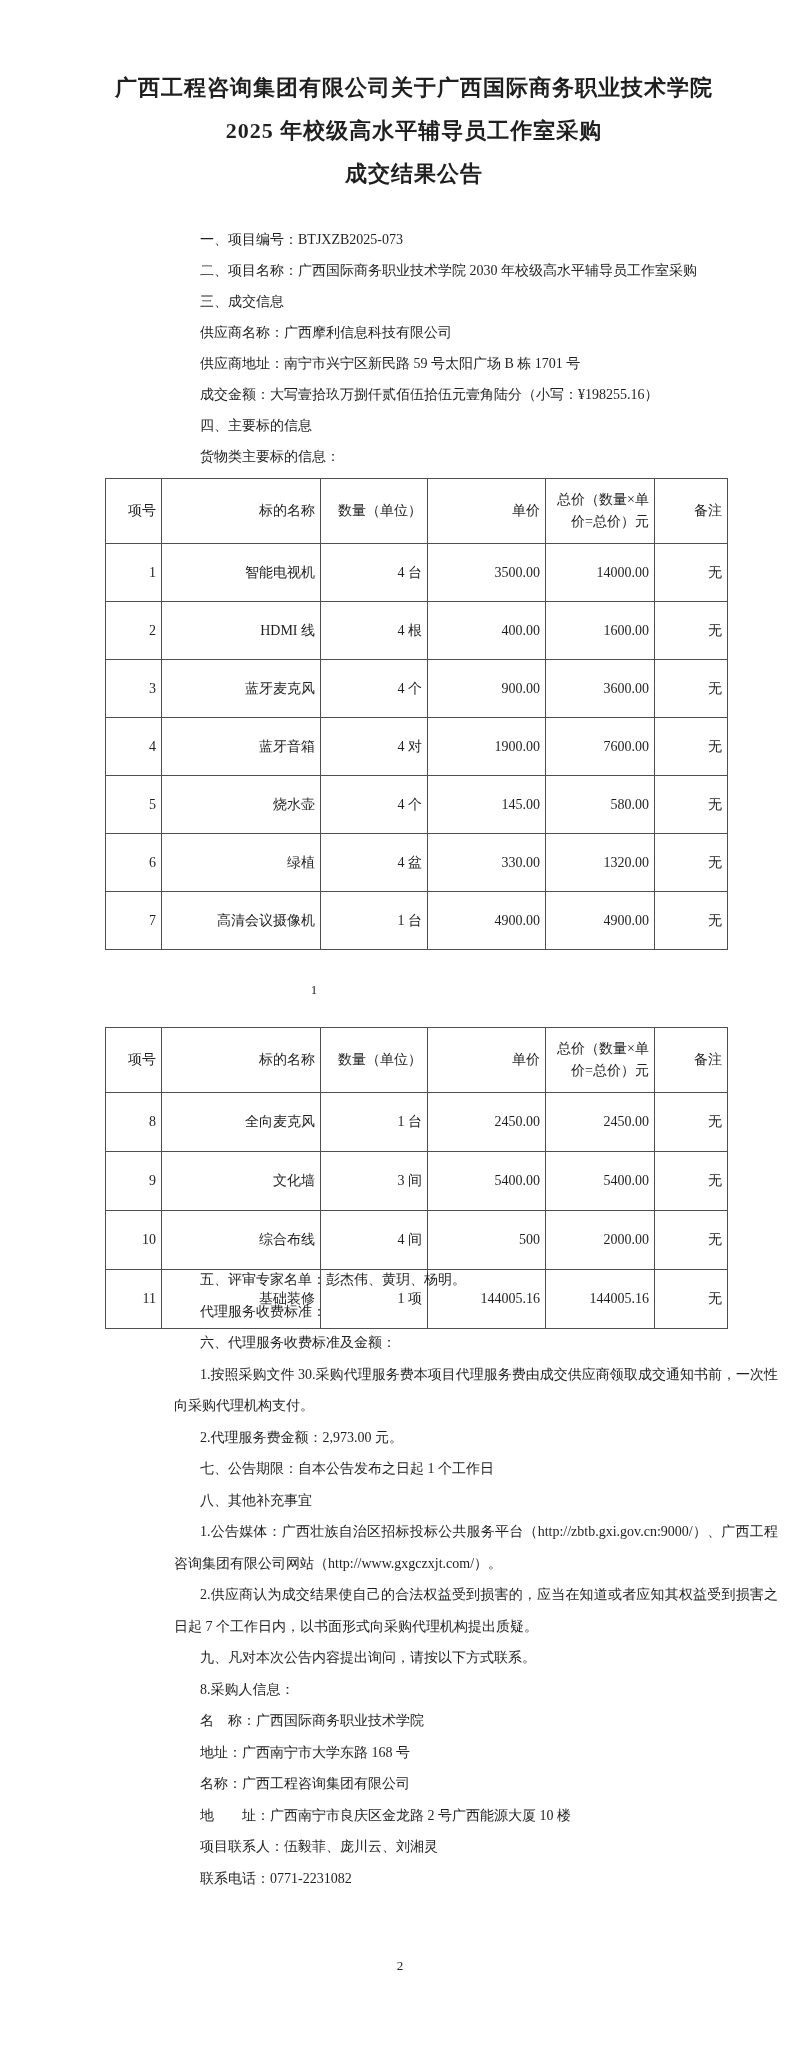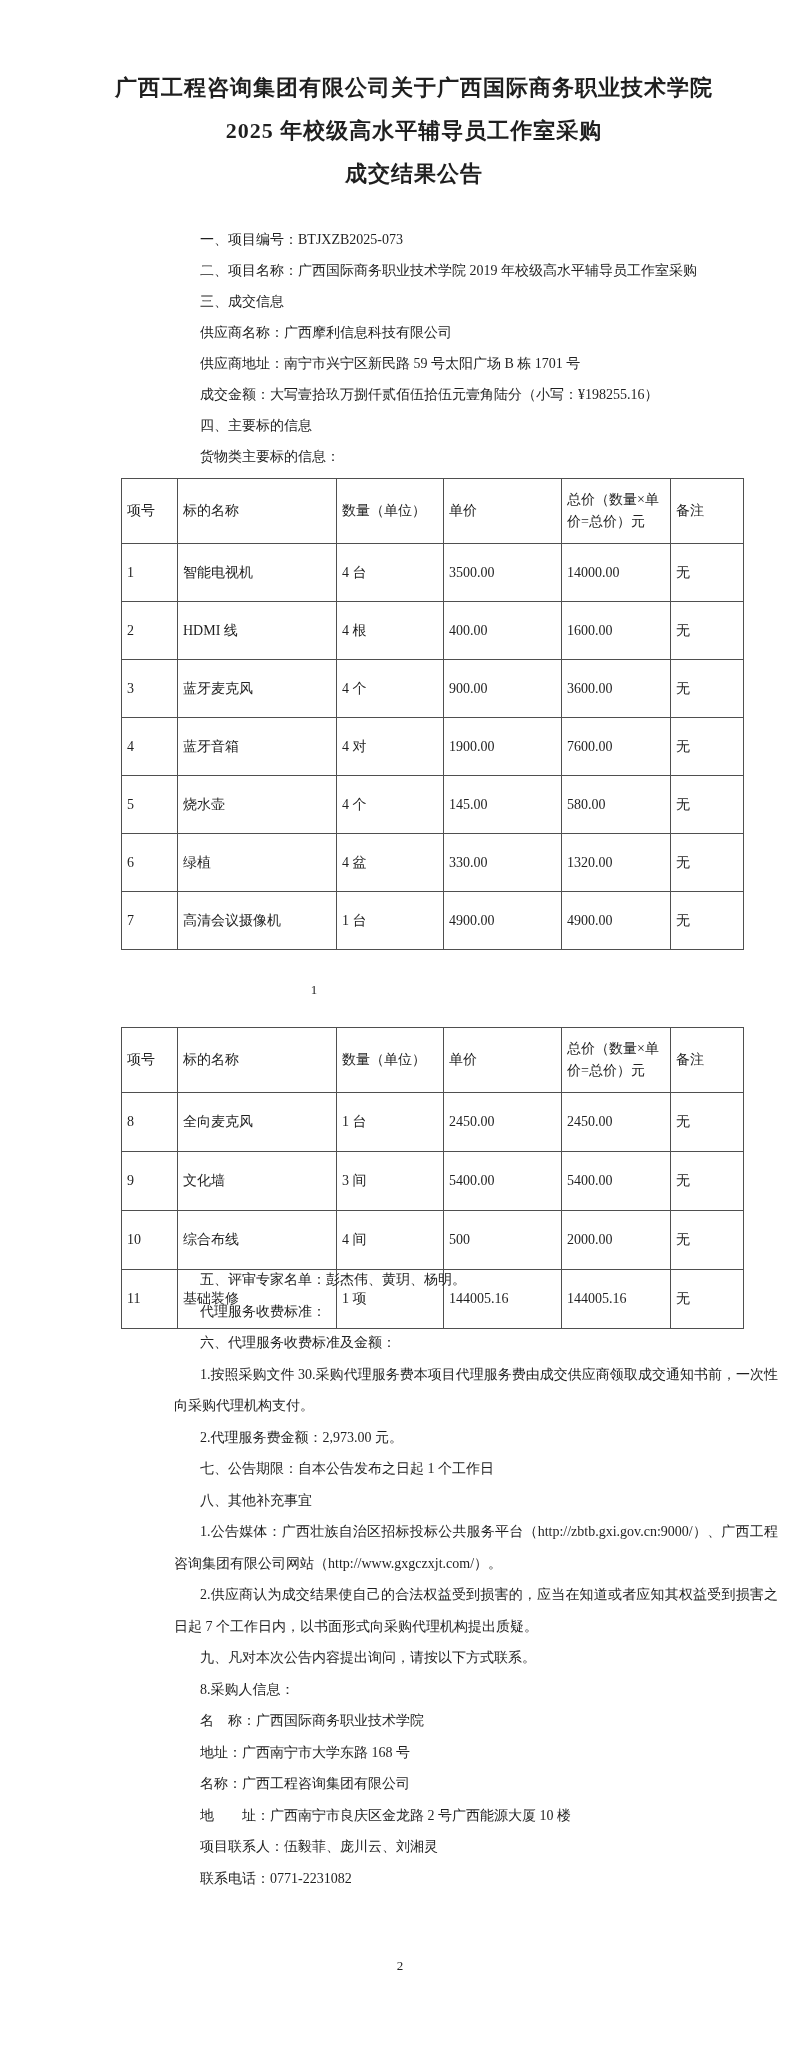--- a/index.html
+++ b/index.html
@@ -36,25 +36,25 @@
   .intro-block { top: 224px; }
   .details-block { top: 1264px; }
   .para {
     text-indent: 26px;
     line-height: 31px;
     text-align: justify;
   }
   .details-block .para { line-height: 31.5px; }
   .doc-table {
     position: absolute;
-    left: 121px;
+    left: 105px;
     width: 622px;
     border-collapse: collapse;
     table-layout: fixed;
-    text-align: left;
+    text-align: right;
     font-size: 14px;
     color: var(--color-text, #1f1f1f);
   }
   .table-1 { top: 478px; }
   .table-2 { top: 1027px; }
   .doc-table th, .doc-table td {
     border: 1px solid var(--color-border, #4f4f4f);
     font-weight: normal;
     padding: 2px 5px;
     vertical-align: middle;
@@ -79,21 +79,21 @@
 <div class="page">
 
   <header class="title-block">
     <div>广西工程咨询集团有限公司关于广西国际商务职业技术学院</div>
     <div>2025 年校级高水平辅导员工作室采购</div>
     <div>成交结果公告</div>
   </header>
 
   <section class="text-block intro-block">
       <p class="para">一、项目编号：BTJXZB2025-073</p>
-      <p class="para">二、项目名称：广西国际商务职业技术学院 2019 年校级高水平辅导员工作室采购</p>
+      <p class="para">二、项目名称：广西国际商务职业技术学院 2030 年校级高水平辅导员工作室采购</p>
       <p class="para">三、成交信息</p>
       <p class="para">供应商名称：广西摩利信息科技有限公司</p>
       <p class="para">供应商地址：南宁市兴宁区新民路 59 号太阳广场 B 栋 1701 号</p>
       <p class="para">成交金额：大写壹拾玖万捌仟贰佰伍拾伍元壹角陆分（小写：¥198255.16）</p>
       <p class="para">四、主要标的信息</p>
       <p class="para">货物类主要标的信息：</p>
     </section>
 
   <table class="doc-table table-1">
     <colgroup>

